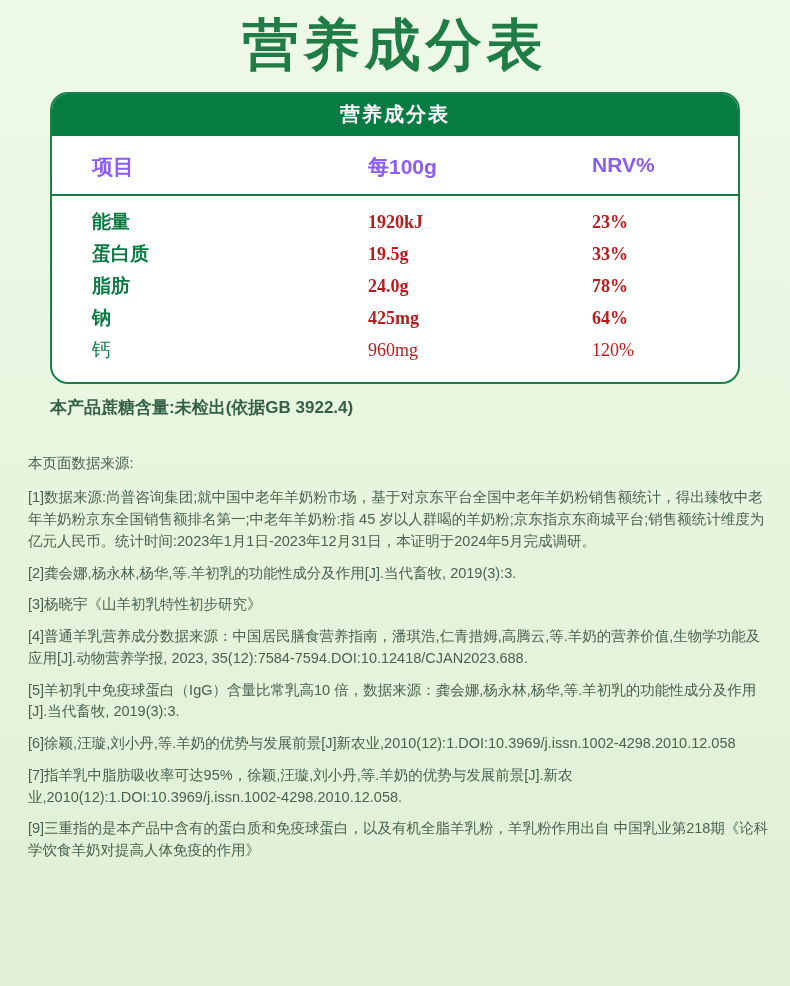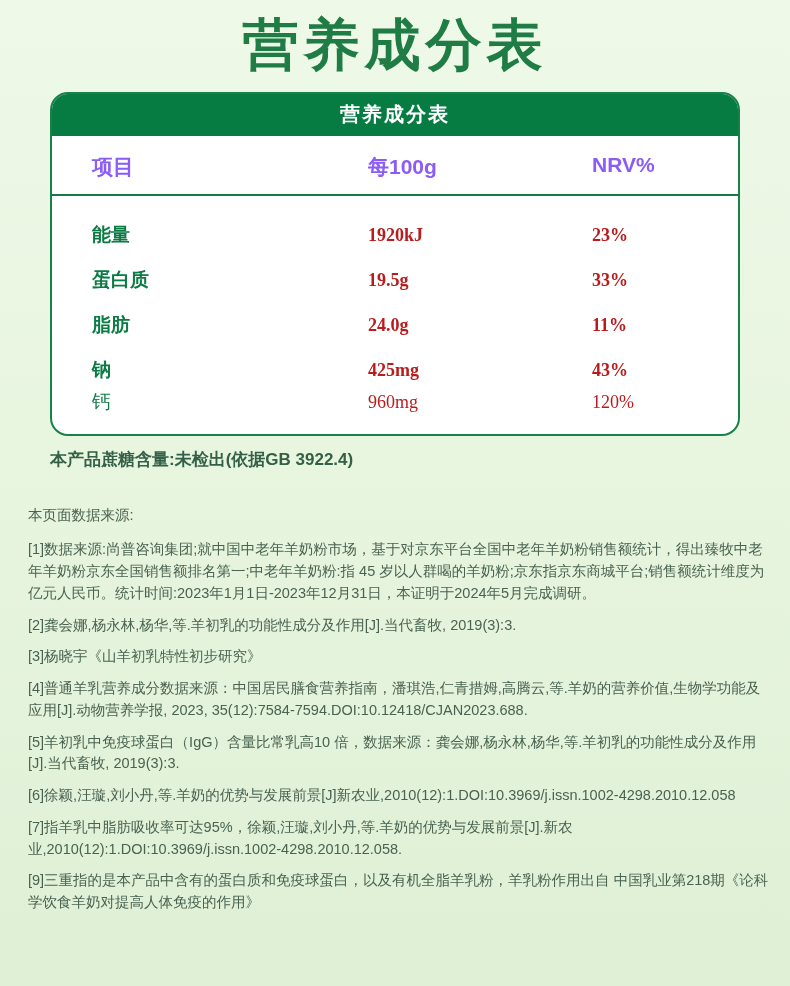--- a/index.html
+++ b/index.html
@@ -55,21 +55,21 @@
     color:#0b7a43;
     font-size:19px;
   }
   .row .label { padding-left:40px; white-space:nowrap; }
   .row .label .note { font-size:15px; font-weight:normal; }
   .row .value, .row .nrv {
     font-family:"Liberation Serif","DejaVu Serif",serif;
     font-size:18px;
     color:#b91c1c;
   }
-  .row.bold .label, .row.bold .value, .row.bold .nrv { font-weight:bold;margin-top:13px; }
+  .row.bold .label, .row.bold .value, .row.bold .nrv { font-weight:bold; }
   .sucrose {
     margin:12px 0 0 50px;
     font-size:17px;
     font-weight:bold;
     color:#336046;
   }
   .sources {
     padding:34px 20px 0 28px;
     color:#4a6351;
     font-size:14.5px;
@@ -101,26 +101,26 @@
       <div class="nrv">23%</div>
     </div>
     <div class="row bold">
       <div class="label">蛋白质</div>
       <div class="value">19.5g</div>
       <div class="nrv">33%</div>
     </div>
     <div class="row bold">
       <div class="label">脂肪</div>
       <div class="value">24.0g</div>
-      <div class="nrv">11%</div>
+      <div class="nrv">78%</div>
     </div>
     <div class="row bold">
       <div class="label">钠</div>
       <div class="value">425mg</div>
-      <div class="nrv">43%</div>
+      <div class="nrv">64%</div>
     </div>
     <div class="row">
       <div class="label">钙</div>
       <div class="value">960mg</div>
       <div class="nrv">120%</div>
     </div>
   </div>
 </div>
 
 <div class="sucrose">本产品蔗糖含量:未检出(依据GB 3922.4)</div>

